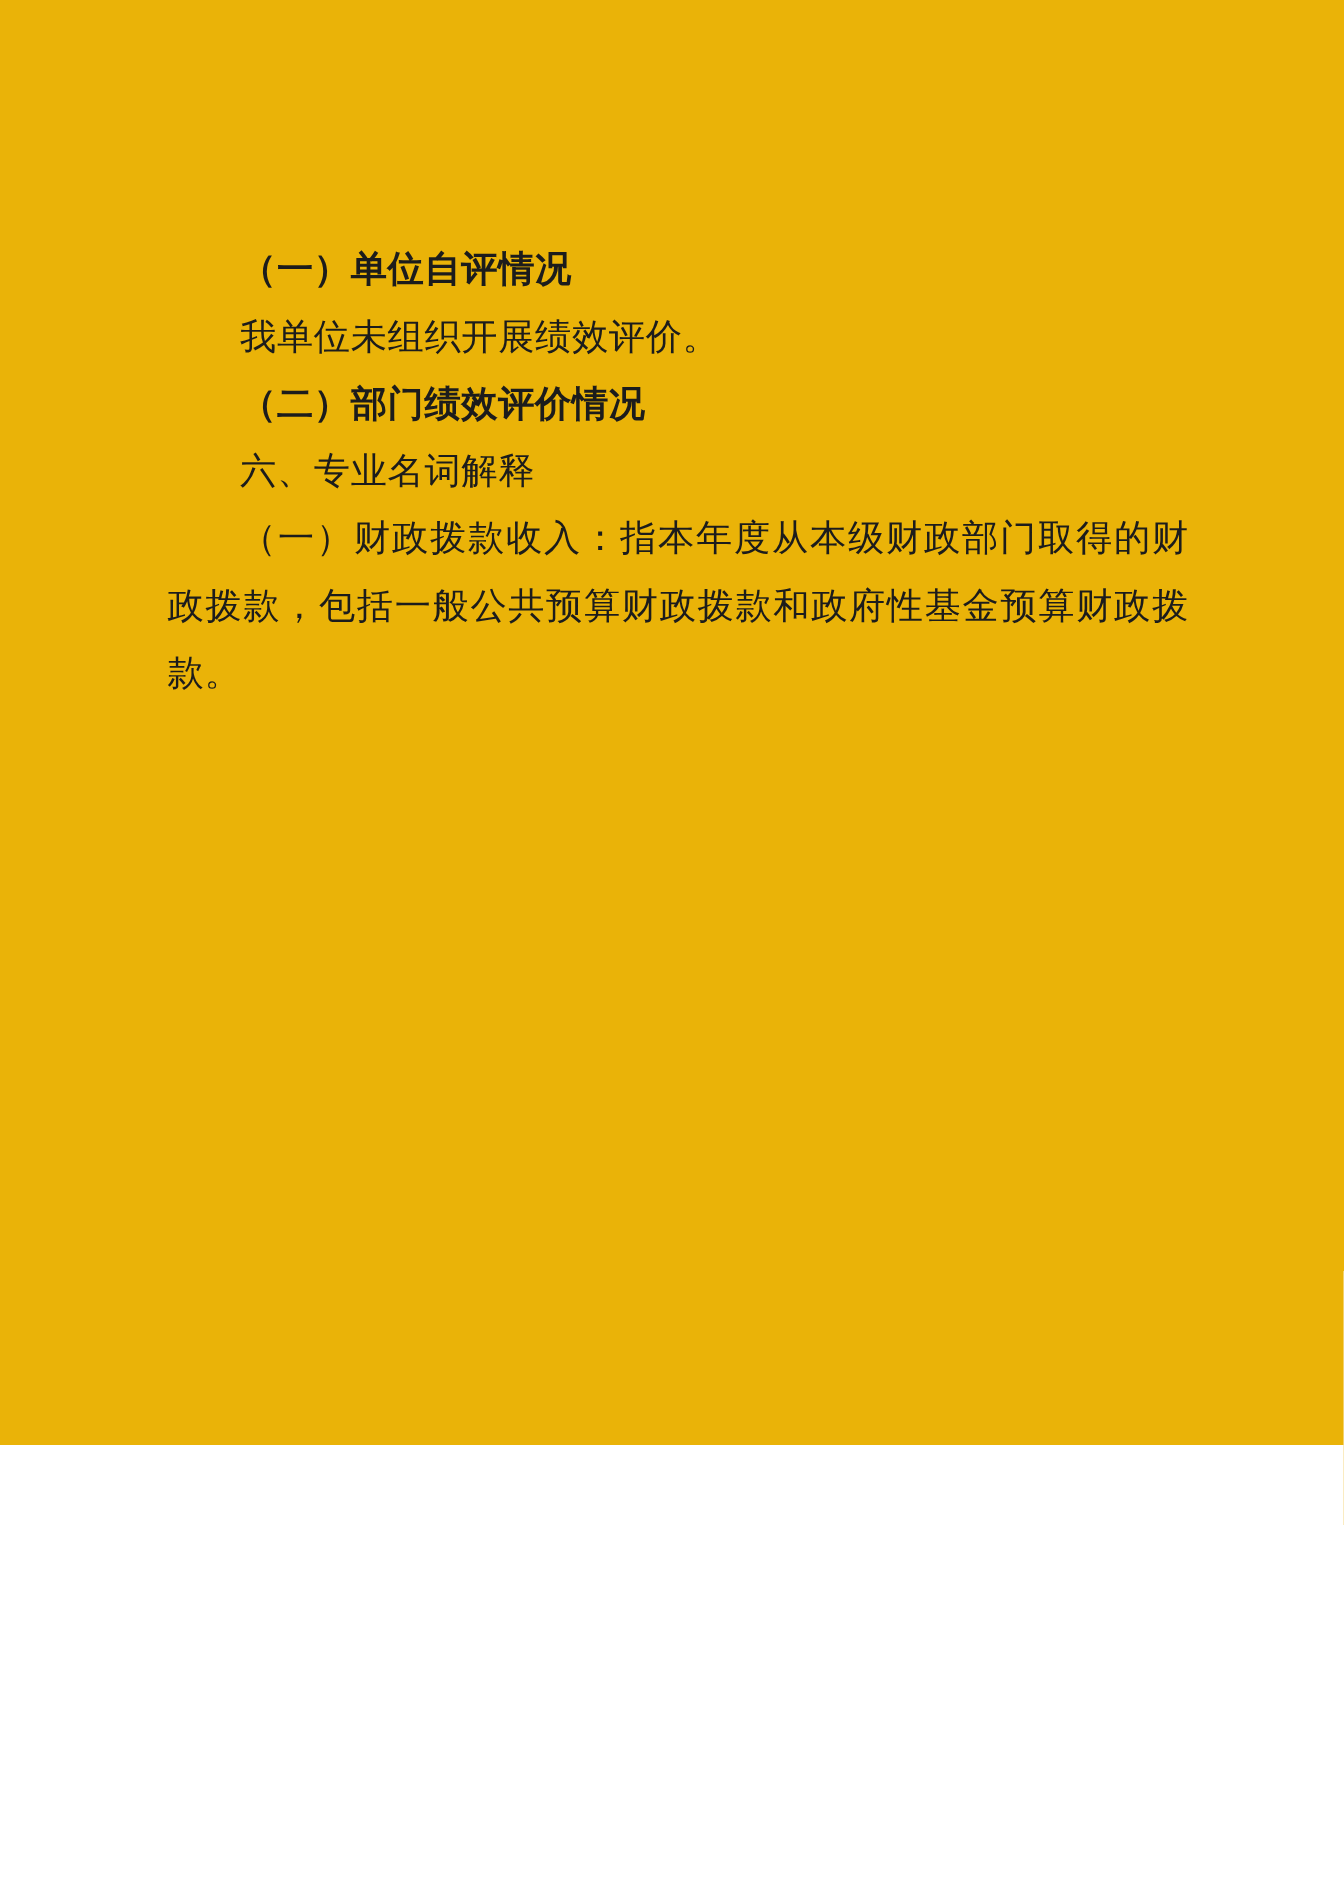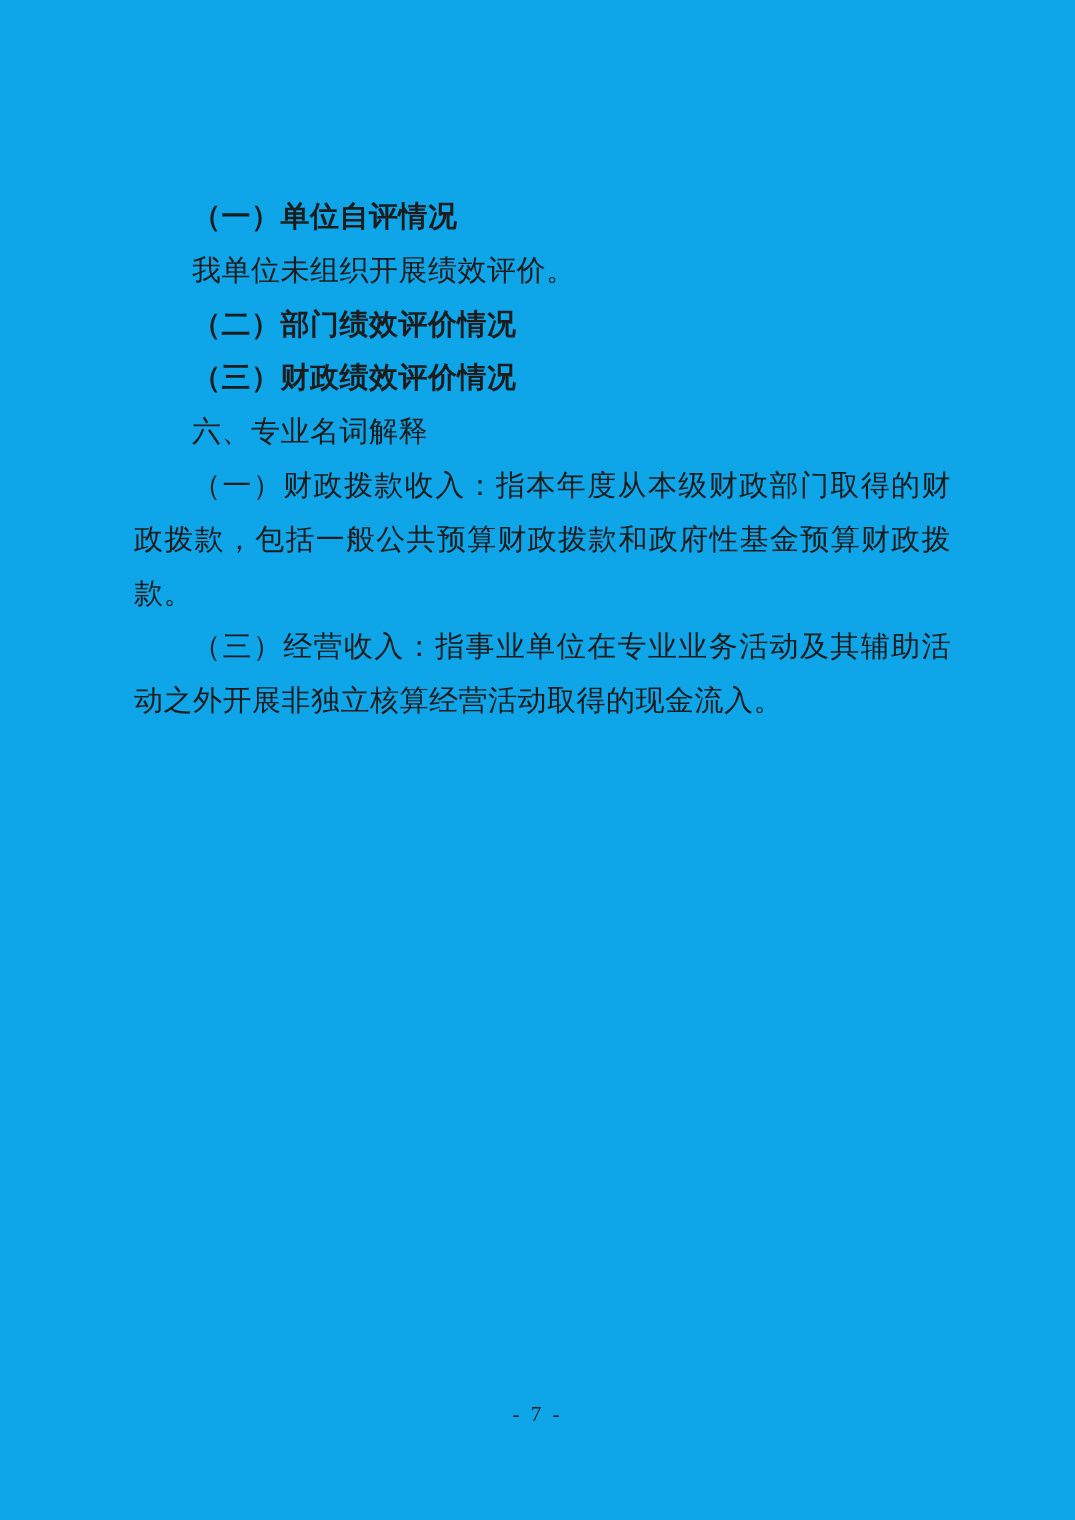--- a/index.html
+++ b/index.html
@@ -1,21 +1,21 @@
 <!DOCTYPE html>
 <html><head>
 <meta charset="utf-8">
 <style>
   * { margin: 0; padding: 0; box-sizing: border-box; }
   html, body { background: #ffffff; }
   .page {
     position: relative;
     width: 1075px;
-    height: 1520px;
-    background: #0ea5e9;
+    height: 1156px;
+    background: #eab308;
     overflow: hidden;
     margin: 0 auto;
     font-family: "Liberation Serif", "DejaVu Serif", serif;
     color: #1c1c1c;
   }
   .content {
     position: absolute;
     left: 134px;
     top: 190px;
     width: 817px;
@@ -48,19 +48,17 @@
   }
 </style>
 </head>
 <body>
 
 <div class="page">
   <div class="content">
       <p class="para subheading">（一）单位自评情况</p>
       <p class="para body">我单位未组织开展绩效评价。</p>
       <p class="para subheading">（二）部门绩效评价情况</p>
-      <p class="para subheading">（三）财政绩效评价情况</p>
       <p class="para heading">六、专业名词解释</p>
       <p class="para body"><span class="lead">（一）财政拨款收入：</span>指本年度从本级财政部门取得的财政拨款，包括一般公共预算财政拨款和政府性基金预算财政拨款。</p>
-      <p class="para body"><span class="lead">（三）经营收入：</span>指事业单位在专业业务活动及其辅助活动之外开展非独立核算经营活动取得的现金流入。</p>
     </div>
   <div class="page-number">- 7 -</div>
 </div>
 
 </body></html>

